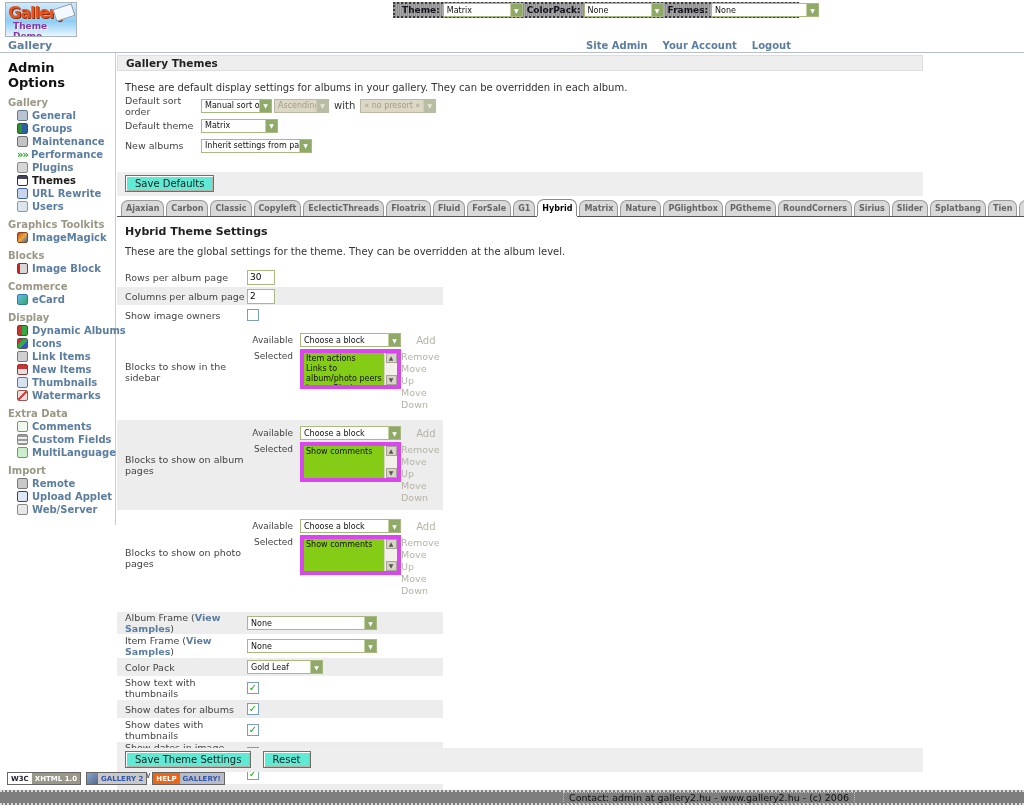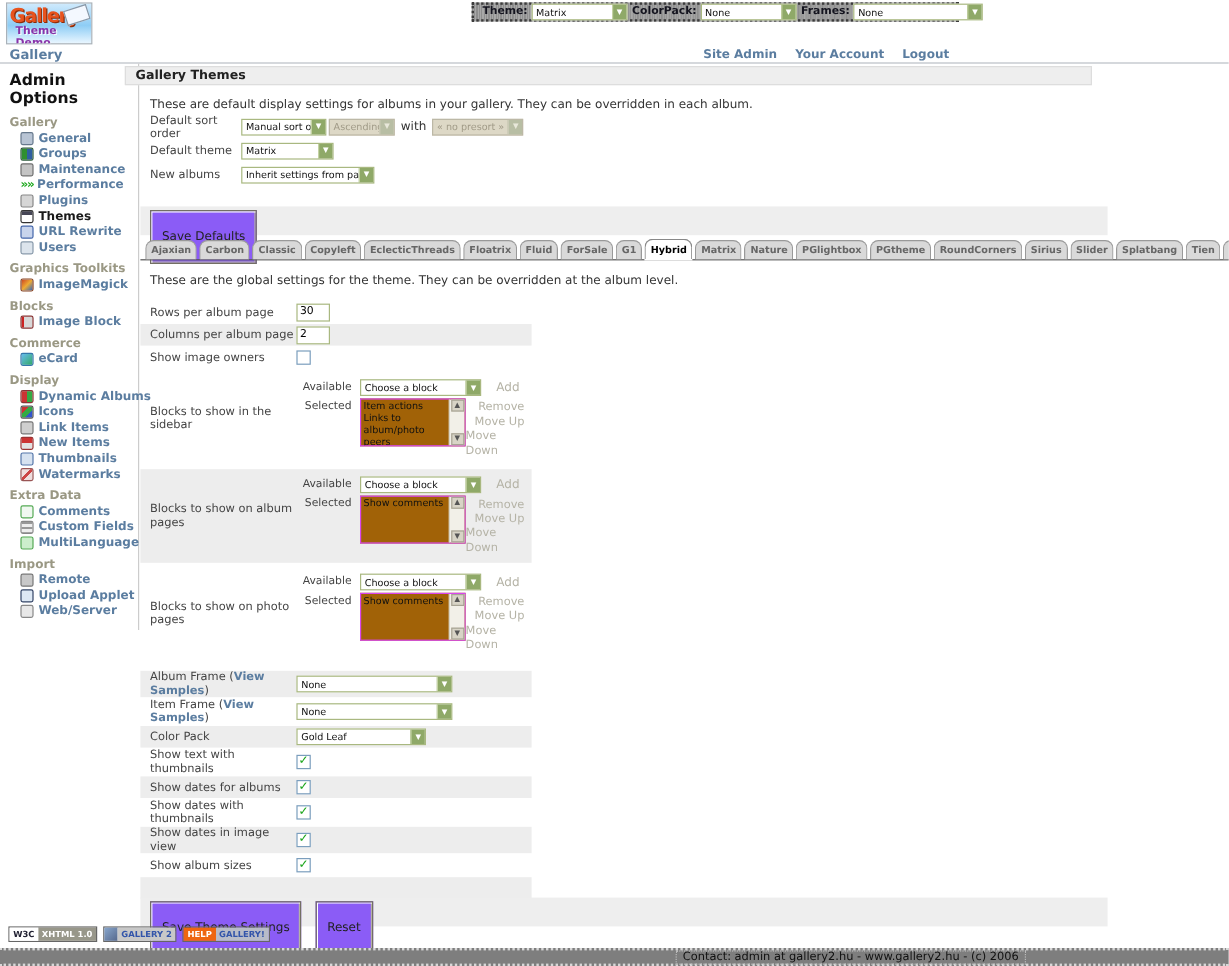--- a/index.html
+++ b/index.html
@@ -24,21 +24,21 @@
   .tb-label{font-weight:bold;color:#14141f;font-size:9px;margin:0 3px 0 4px;white-space:nowrap;}
   
   .sel{height:14px;border:1px solid #a9b880;background:#fff;display:inline-flex;align-items:center;
     box-sizing:border-box;font-size:8px;color:#111;cursor:pointer;flex:none;}
   .sel-txt{padding:0 2px 0 3px;flex:1;white-space:nowrap;overflow:hidden;}
   .sel-ar{width:11px;align-self:stretch;background:#8fa968;border-left:1px solid #c4d2a4;color:#fff;
     font-size:6px;display:flex;align-items:center;justify-content:center;flex:none;}
   .sel.dis{background:#ddd8c6;border-color:#bcb8a6;color:#a19b88;cursor:default;}
   .sel.dis .sel-ar{background:#b8bea4;color:#e8e8da;border-left-color:#cfccba;}
   .w55{width:55px}.w71{width:71px}.w76{width:76px}.w77{width:77px}.w80{width:80px}
-  .w88{width:108px}.w101{width:101px}.w108{width:108px}.w111{width:111px}.w130{width:130px}
+  .w88{width:76px}.w101{width:101px}.w108{width:108px}.w111{width:111px}.w130{width:130px}
   .hr1{position:absolute;left:0;top:52px;width:1024px;height:1px;background:#b9bec6;}
   .crumb{position:absolute;left:8px;top:39px;font-size:11px;}
   .userlinks{position:absolute;top:40px;right:233px;display:flex;gap:15px;font-size:10px;}
   
   .sidebar{position:absolute;left:0;top:53px;width:116px;min-height:386px;box-sizing:border-box;
     border-right:1px solid #ccc;padding:4px 0 8px 8px;}
   .admin-title{font-size:13px;font-weight:bold;color:#111;margin:3px 0 3px 0;}
   .sec-title{font-weight:bold;color:#9a9884;font-size:10px;margin:7px 0 1px 0;}
   .side-item{display:flex;align-items:center;margin:2px 0 2px 9px;font-weight:bold;color:#5b7da0;
     font-size:10px;cursor:pointer;white-space:nowrap;}
@@ -63,33 +63,33 @@
   .i-newitems{background:linear-gradient(180deg,#cc3333 45%,#e2e2e2 45%);border-color:#993333}
   .i-thumbs{background:#d6e2f0;border-color:#5577aa}
   .i-water{background:linear-gradient(135deg,#eedddd 40%,#cc4444 40% 60%,#eedddd 60%);border-color:#995555}
   .i-comments{background:#f0f8f0;border-color:#55aa55}
   .i-custom{background:repeating-linear-gradient(180deg,#999 0 2px,#eee 2px 4px);border-color:#888}
   .i-multilang{background:#cceecc;border-color:#55aa55}
   .i-remote{background:#c8c8c8;border-color:#777}
   .i-upload{background:#dde8f4;border-color:#334466}
   .i-webserver{background:#e8e8e8;border-color:#888}
   
-  .title-bar{position:absolute;left:104px;top:55px;width:806px;height:16px;box-sizing:border-box;
+  .title-bar{position:absolute;left:117px;top:55px;width:806px;height:16px;box-sizing:border-box;
     background:#eee;border:1px solid #ddd;font-weight:bold;font-size:10.5px;color:#222;
     line-height:14px;padding-left:8px;}
   .defaults{position:absolute;left:117px;top:74px;width:806px;}
   .sec-head{font-size:11px;font-weight:bold;color:#222;margin:4px 0 0 8px;}
   .sec-desc{font-size:10px;color:#333;margin:8px 0 0 8px;}
   .drow{display:flex;align-items:center;margin:5px 0 0 8px;height:15px;}
   .dlabel{width:76px;flex:none;color:#444;font-size:9.5px;}
   .dwith{margin:0 5px;color:#333;}
   .gap2{margin-right:2px}
   .band1{position:absolute;left:117px;top:172px;width:806px;height:24px;background:#eee;}
   .band2{position:absolute;left:117px;top:748px;width:806px;height:24px;background:#eee;}
-  .btn{display:inline-block;padding:16px 9px;background:#8b5cf6;border:1px solid #736f63;
+  .btn{display:inline-block;padding:2px 9px;background:#5eead4;border:1px solid #736f63;
     box-shadow:inset 1px 1px 0 #fff,inset -1px -1px 0 #b5b2a6;font-size:10px;color:#222;
     cursor:pointer;white-space:nowrap;text-align:center;}
   .band1 .btn{margin:3px 0 0 8px;}
   .band2 .btn{margin:3px 0 0 8px;}
   
   .tabs{position:absolute;left:117px;top:200px;width:907px;height:17px;box-sizing:border-box;
     display:flex;align-items:flex-end;gap:2px;padding-left:4px;border-bottom:1px solid #555;}
   .tab{border:1px solid #999;border-bottom:0;background:#d9d9d9;height:15px;
     border-radius:7px 7px 0 0;padding:0 4px;display:flex;align-items:center;font-size:8px;
     font-weight:bold;color:#666;cursor:pointer;white-space:nowrap;flex:none;}
@@ -103,21 +103,21 @@
   .flabel{width:122px;padding-left:8px;flex:none;color:#444;font-size:9.5px;line-height:11px;}
   .flabel .lnk{font-size:9.5px;}
   .fctrl{flex:1;display:flex;align-items:center;}
   .frow.blocks{align-items:center;}
   .frow.blocks .fctrl{flex-direction:column;align-items:stretch;padding:4px 0 6px;}
   .gap-sm{margin-top:3px;}
   .gap-lg{margin-top:9px;}
   .blk-line{display:flex;align-items:flex-start;margin-top:2px;}
   .blk-sub{width:46px;text-align:right;margin-right:7px;font-size:9px;color:#444;padding-top:2px;flex:none;}
   .blk-add{margin-left:auto;margin-right:10px;color:#b5b3a6;padding-top:2px;cursor:pointer;}
-  .listbox{width:88px;height:40px;border:1px solid #d946ef;background:#a16207;display:flex;
+  .listbox{width:101px;height:40px;border:4px solid #d946ef;background:#84cc16;display:flex;
     box-sizing:border-box;flex:none;}
   .lb-items{flex:1;overflow:hidden;padding:1px 0 0 2px;font-size:8px;line-height:10px;color:#111;
     display:flex;flex-direction:column;}
   .lb-scroll{width:12px;background:#f2f0e8;border-left:1px solid #d8d4c4;display:flex;
     flex-direction:column;justify-content:space-between;align-items:center;flex:none;}
   .lb-btn{width:11px;height:10px;background:#d8d4c6;border:1px solid #a8a494;box-sizing:border-box;
     font-size:6px;line-height:8px;text-align:center;color:#555;cursor:pointer;}
   .blk-actions{margin-left:auto;margin-right:6px;display:flex;flex-direction:column;
     align-items:flex-end;color:#b5b3a6;font-size:9.5px;line-height:12px;padding-top:2px;}
   .txt{width:28px;height:15px;border:1px solid #a9b880;font:9px "DejaVu Sans",sans-serif;
@@ -347,20 +347,21 @@
   <span class="tab">RoundCorners</span>
   <span class="tab">Sirius</span>
   <span class="tab">Slider</span>
   <span class="tab">Splatbang</span>
   <span class="tab">Tien</span>
   <span class="tab">Tile</span>
 
 </div>
 
 <div class="settings">
+  <div class="sec-head" style="margin-left:8px">Hybrid Theme Settings</div>
   <div class="sec-desc">These are the global settings for the theme. They can be overridden at the album level.</div>
 
   <div class="ftable">
 
     <div class="frow">
       <span class="flabel">Rows per album page</span>
       <span class="fctrl">
           <input class="txt" value="30" style="">
         </span>
     </div>

